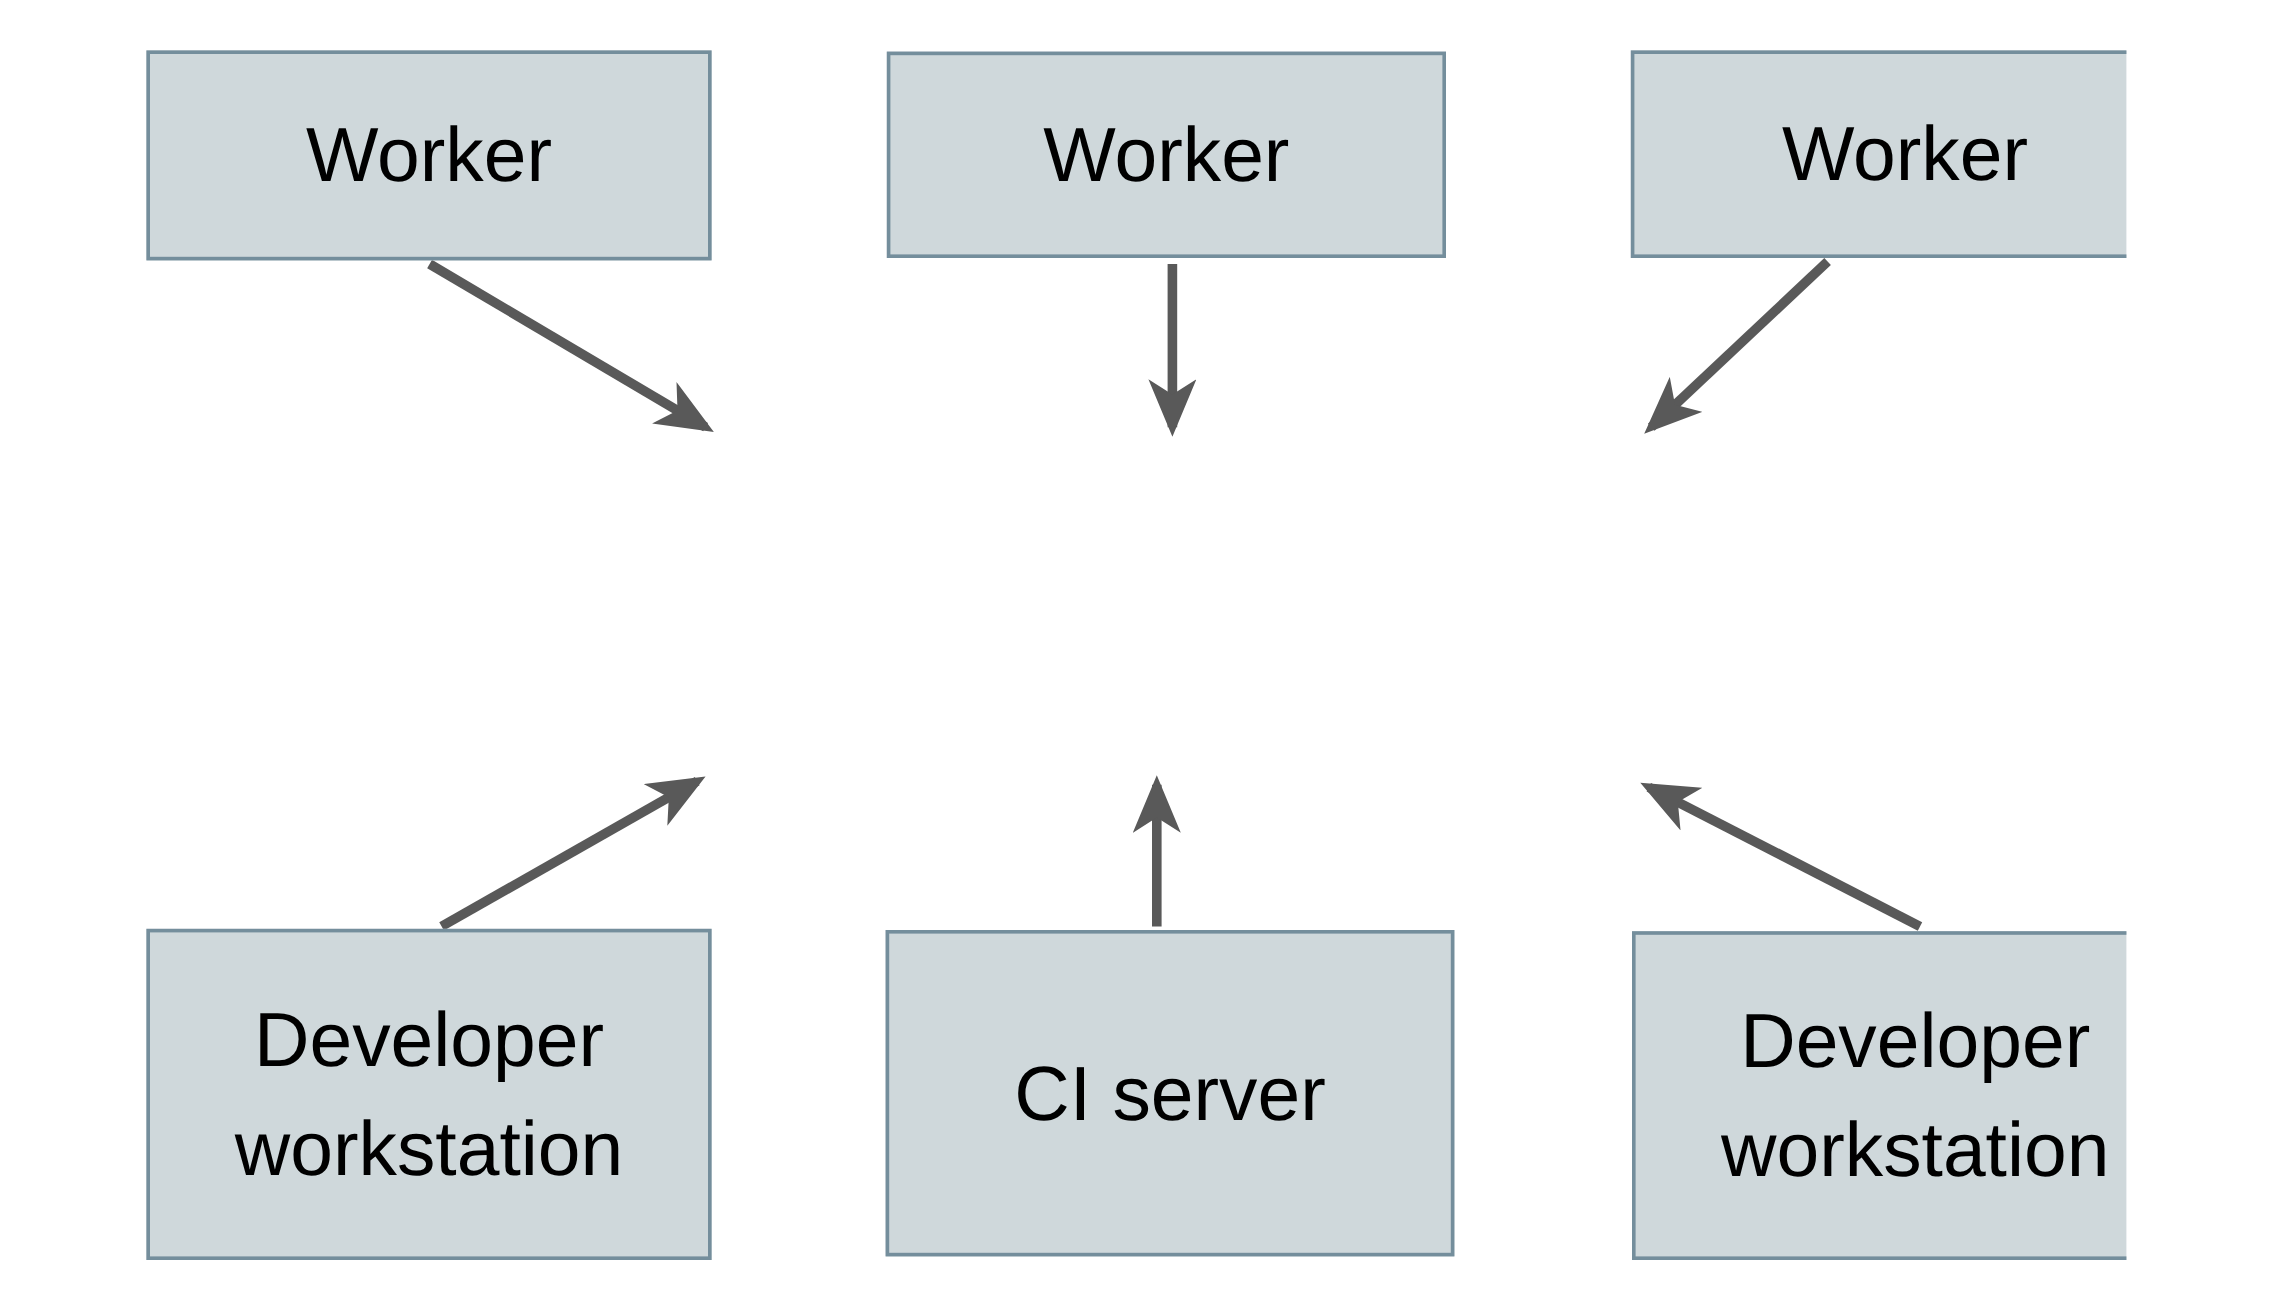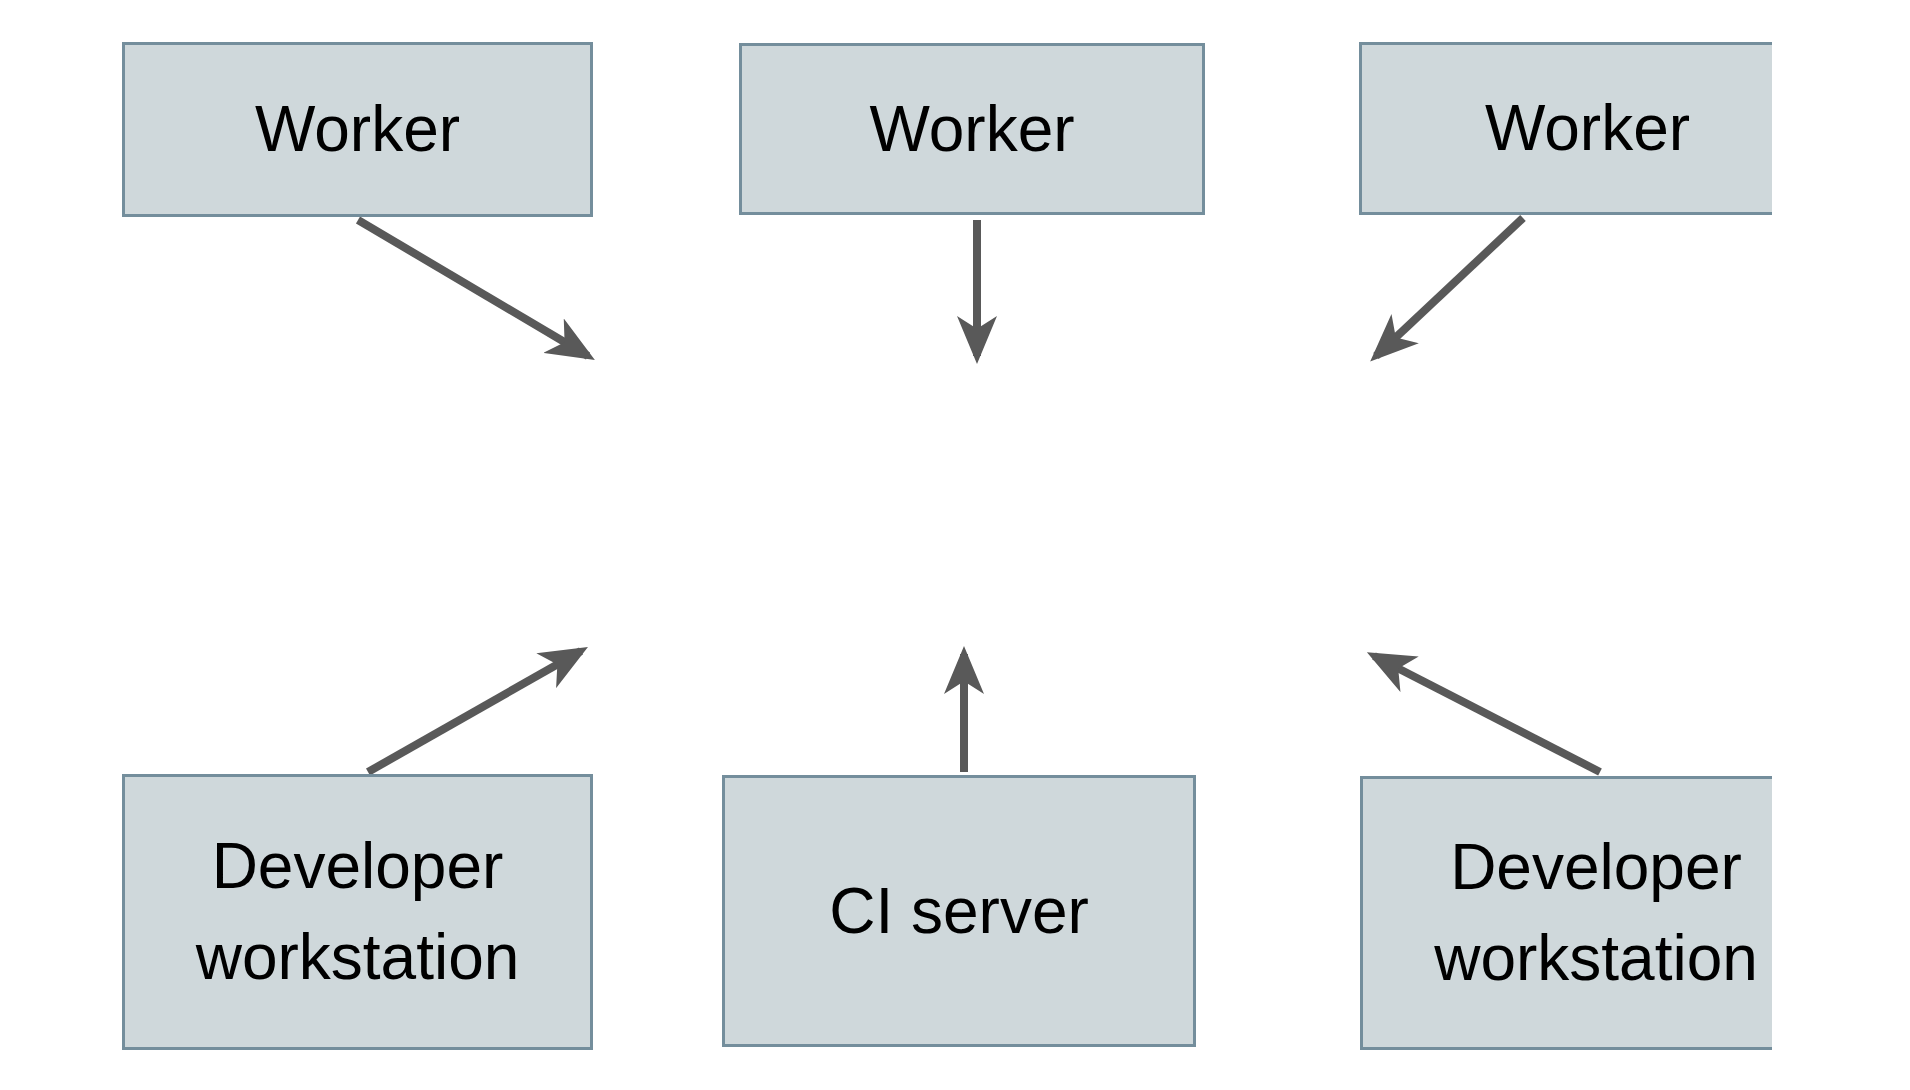--- a/index.html
+++ b/index.html
@@ -24,21 +24,21 @@
     line-height: 1.42;
     color: var(--text, #000000);
     padding: 0 10px;
   }
   
   .node-worker-1        { left: 122px;  top: 42px;  width: 471px; height: 175px; }
   .node-worker-2        { left: 739px;  top: 43px;  width: 466px; height: 172px; }
   .node-worker-3        { left: 1359px; top: 42px;  width: 457px; height: 173px; }
   .node-build-master    { left: 594px;  top: 367px; width: 766px; height: 276px; }
   .node-dev-1           { left: 122px;  top: 774px; width: 471px; height: 276px; }
-  .node-ci-server       { left: 722px;  top: 775px; width: 474px; height: 272px; }
+  .node-ci-server       { left: 738px;  top: 775px; width: 474px; height: 272px; }
   .node-dev-2           { left: 1360px; top: 776px; width: 472px; height: 274px; }
 
   .edges-layer {
     position: absolute;
     left: 0; top: 0;
     width: 1910px; height: 1090px;
     pointer-events: none;
   }
   .edge {
     stroke: var(--arrow, #595959);

